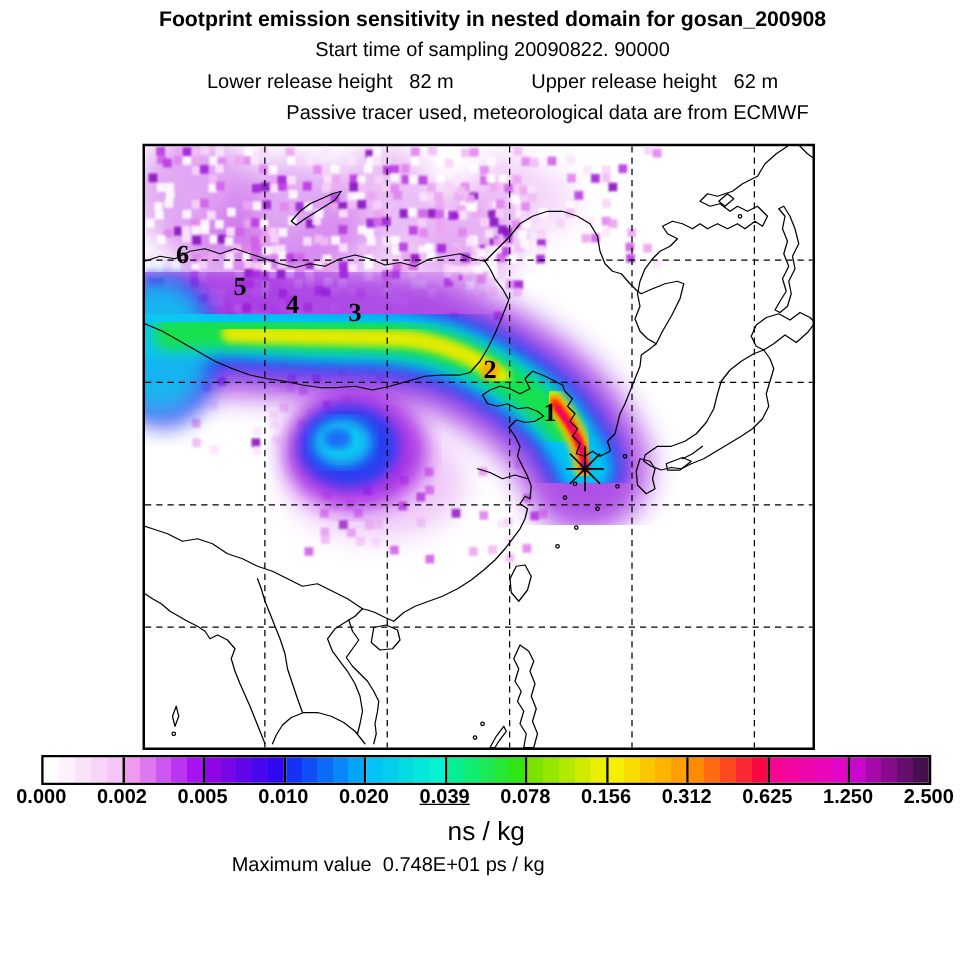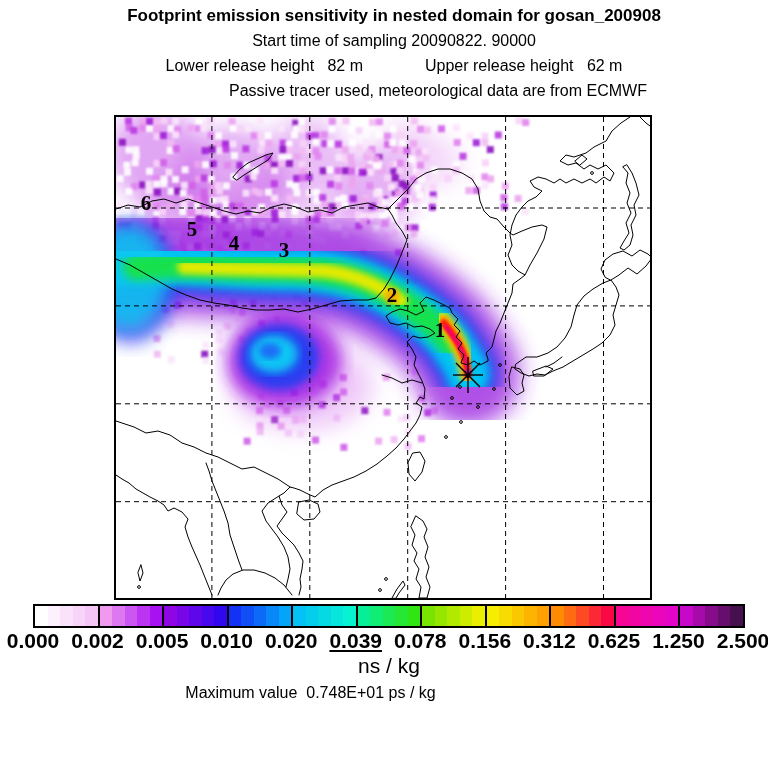--- a/index.html
+++ b/index.html
@@ -22,21 +22,21 @@
   .grid{fill:none;stroke:#000;stroke-width:1;stroke-dasharray:5 4;}
   .trajnum{font-family:"Liberation Serif",serif;font-weight:bold;font-size:21px;}
   #cbar{
     position:absolute;left:33px;top:604px;width:712px;height:24px;
     border:2px solid #000;box-sizing:border-box;display:flex;
   }
   .cseg{height:100%;flex:1 1 0;border-right:2px solid #000;}
   .cseg:last-child{border-right:none;}
   #cbar-labels{position:absolute;left:33px;top:629px;width:712px;height:20px;}
   #cbar-labels span{
-    position:absolute;transform:translateX(-50%);font-size:21px;font-weight:bold;white-space:nowrap;
+    position:absolute;transform:translateX(-50%);font-size:16px;font-weight:bold;white-space:nowrap;
   }
   #units{position:absolute;left:33px;top:654px;width:712px;text-align:center;font-size:21px;}
   #maxval{position:absolute;left:0;top:684px;width:621px;text-align:center;font-size:16px;white-space:pre;}
 </style>
 </head>
 <body>
 
 <div class="hdr" id="title">Footprint emission sensitivity in nested domain for gosan_200908</div>
 <div class="hdr hline" id="line2">
   <span>Start time of sampling 20090822. 90000</span>

